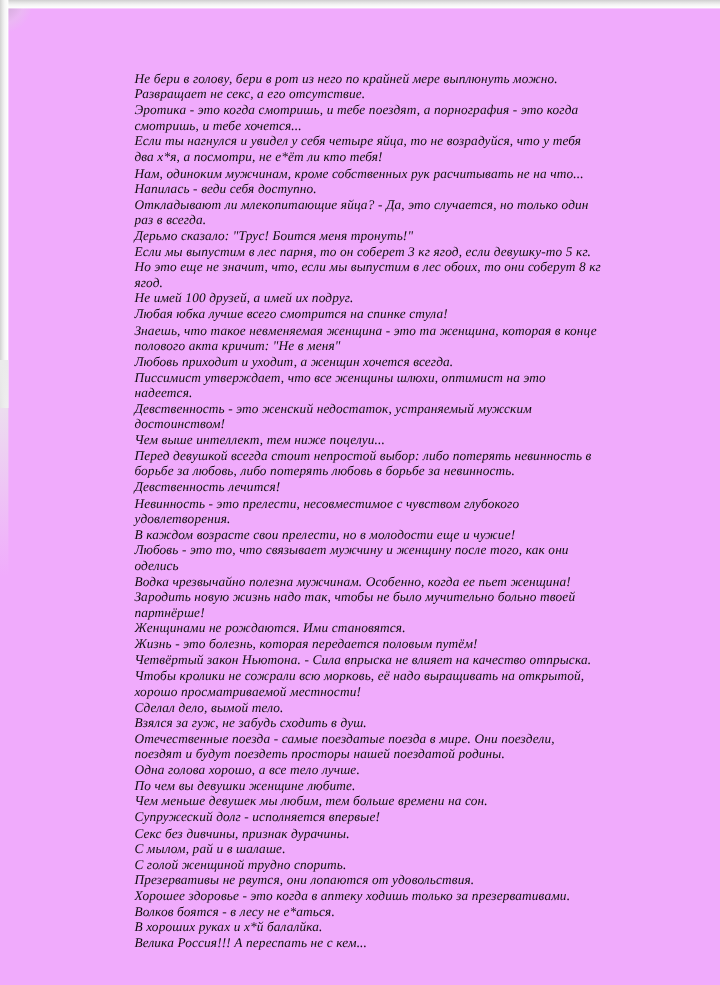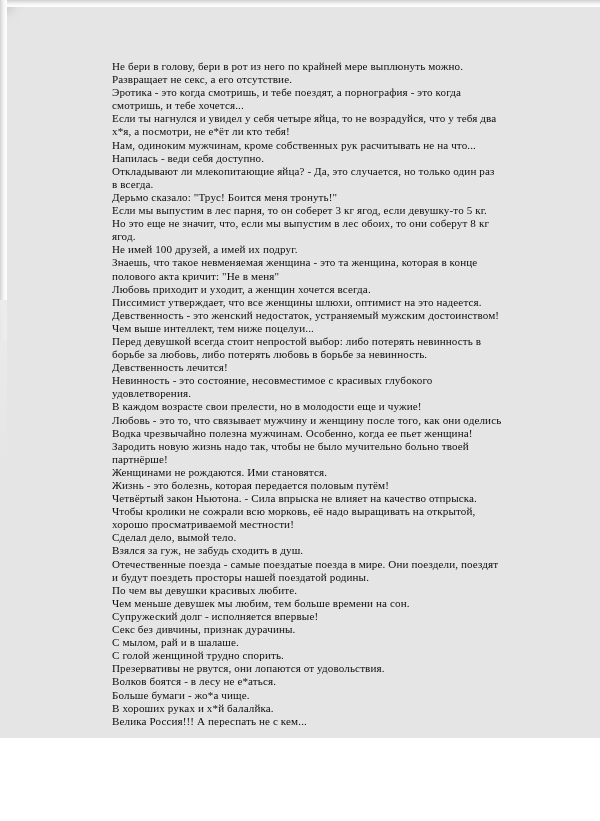--- a/index.html
+++ b/index.html
@@ -4,24 +4,25 @@
 <title>Scanned document</title>
 <style>
   html, body {
     margin: 0;
     padding: 0;
     background: #ffffff;
   }
   .page {
     position: relative;
     width: 600px;
-    height: 738px;
-    background: #e5e5e5;
+    height: 821px;
+    background: #f0abfc;
     overflow: hidden;
     box-sizing: border-box;
+    font-style: italic;
   }
   
   .scan-edge-top {
     position: absolute;
     left: 0;
     top: 0;
     width: 600px;
     height: 7px;
     background: linear-gradient(to bottom, #cfcfcf 0px, #e4e4e4 2px, #f4f4f4 4px, #ffffff 7px);
     pointer-events: none;
@@ -88,45 +89,47 @@
       <p class="line">Не бери в голову, бери в рот из него по крайней мере выплюнуть можно.</p>
       <p class="line">Развращает не секс, а его отсутствие.</p>
       <p class="line">Эротика - это когда смотришь, и тебе поездят, а порнография - это когда смотришь, и тебе хочется...</p>
       <p class="line">Если ты нагнулся и увидел у себя четыре яйца, то не возрадуйся, что у тебя два х*я, а посмотри, не е*ёт ли кто тебя!</p>
       <p class="line">Нам, одиноким мужчинам, кроме собственных рук расчитывать не на что...</p>
       <p class="line">Напилась - веди себя доступно.</p>
       <p class="line">Откладывают ли млекопитающие яйца? - Да, это случается, но только один раз в всегда.</p>
       <p class="line">Дерьмо сказало: "Трус! Боится меня тронуть!"</p>
       <p class="line">Если мы выпустим в лес парня, то он соберет 3 кг ягод, если девушку-то 5 кг. Но это еще не значит, что, если мы выпустим в лес обоих, то они соберут 8 кг ягод.</p>
       <p class="line">Не имей 100 друзей, а имей их подруг.</p>
+      <p class="line">Любая юбка лучше всего смотрится на спинке стула!</p>
       <p class="line">Знаешь, что такое невменяемая женщина - это та женщина, которая в конце полового акта кричит: "Не в меня"</p>
       <p class="line">Любовь приходит и уходит, а женщин хочется всегда.</p>
       <p class="line">Пиccимист утверждает, что все женщины шлюхи, оптимист на это надеется.</p>
       <p class="line">Девственность - это женский недостаток, устраняемый мужским достоинством!</p>
       <p class="line">Чем выше интеллект, тем ниже поцелуи...</p>
       <p class="line">Перед девушкой всегда стоит непростой выбор: либо потерять невинность в борьбе за любовь, либо потерять любовь в борьбе за невинность.</p>
       <p class="line">Девственность лечится!</p>
-      <p class="line">Невинность - это состояние, несовместимое с красивых глубокого удовлетворения.</p>
+      <p class="line">Невинность - это прелести, несовместимое с чувством глубокого удовлетворения.</p>
       <p class="line">В каждом возрасте свои прелести, но в молодости еще и чужие!</p>
       <p class="line">Любовь - это то, что связывает мужчину и женщину после того, как они оделись</p>
       <p class="line">Водка чрезвычайно полезна мужчинам. Особенно, когда ее пьет женщина!</p>
       <p class="line">Зародить новую жизнь надо так, чтобы не было мучительно больно твоей партнёрше!</p>
       <p class="line">Женщинами не рождаются. Ими становятся.</p>
       <p class="line">Жизнь - это болезнь, которая передается половым путём!</p>
       <p class="line">Четвёртый закон Ньютона. - Сила впрыска не влияет на качество отпрыска.</p>
       <p class="line">Чтобы кролики не сожрали всю морковь, её надо выращивать на открытой, хорошо просматриваемой местности!</p>
       <p class="line">Сделал дело, вымой тело.</p>
       <p class="line">Взялся за гуж, не забудь сходить в душ.</p>
       <p class="line">Отечественные поезда - самые поездатые поезда в мире. Они поездели, поездят и будут поездеть просторы нашей поездатой родины.</p>
-      <p class="line">По чем вы девушки красивых любите.</p>
+      <p class="line">Одна голова хорошо, а все тело лучше.</p>
+      <p class="line">По чем вы девушки женщине любите.</p>
       <p class="line">Чем меньше девушек мы любим, тем больше времени на сон.</p>
       <p class="line">Супружеский долг - исполняется впервые!</p>
       <p class="line">Секс без дивчины, признак дурачины.</p>
       <p class="line">С мылом, рай и в шалаше.</p>
       <p class="line">С голой женщиной трудно спорить.</p>
       <p class="line">Презервативы не рвутся, они лопаются от удовольствия.</p>
+      <p class="line">Хорошее здоровье - это когда в аптеку ходишь только за презервативами.</p>
       <p class="line">Волков боятся - в лесу не е*аться.</p>
-      <p class="line">Больше бумаги - жо*а чище.</p>
       <p class="line">В хороших руках и х*й балалйка.</p>
       <p class="line">Велика Россия!!! А переспать не с кем...</p>
     </div>
 
 </div>
 
 </body></html>

